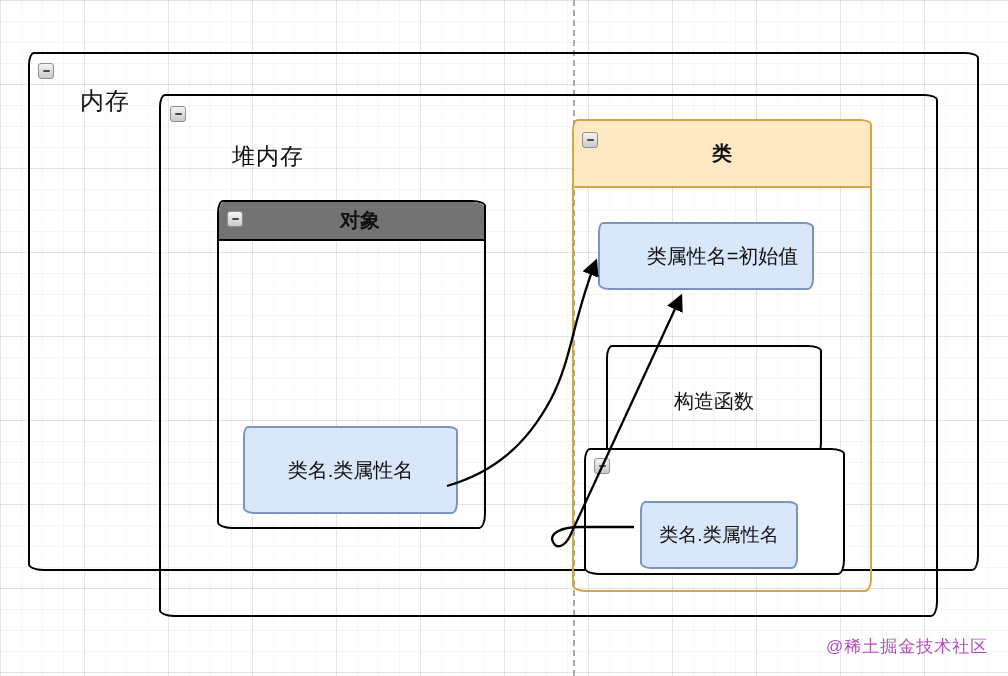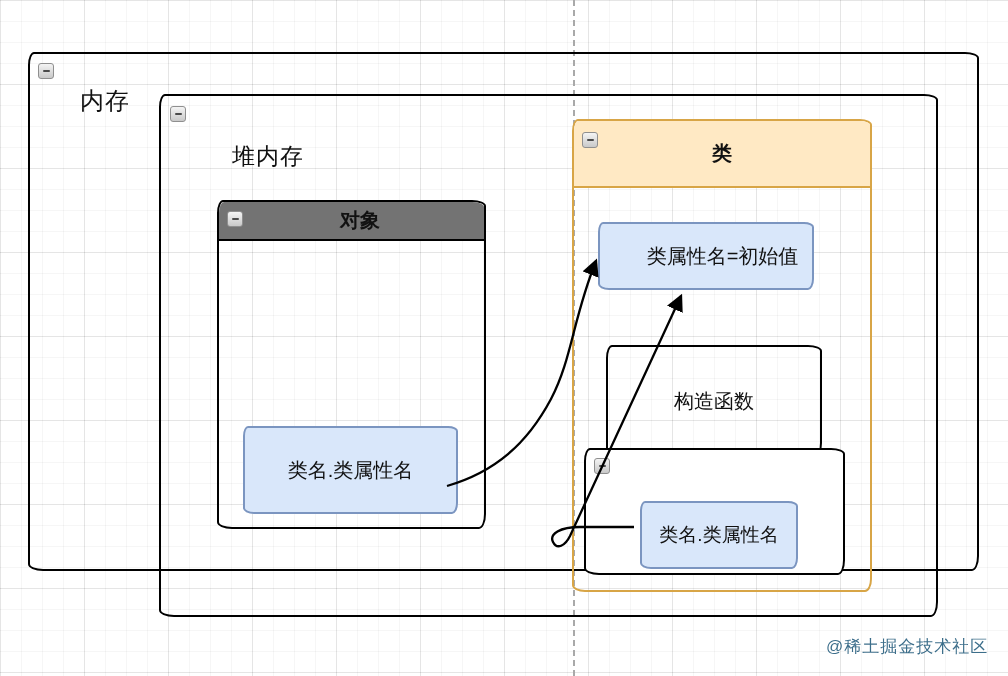--- a/index.html
+++ b/index.html
@@ -64,21 +64,21 @@
   .class-header{
     position:absolute;left:0;top:0;width:100%;height:67px;
     display:flex;flex-direction:column;align-items:center;justify-content:center;
     font-weight:bold;font-size:20px;line-height:1.35;text-align:center;
     background:#ffe9c4;border-bottom:2.5px solid #d8a546;
     border-radius:4px 10px 0 0 / 9px 4px 0 0;
     box-sizing:border-box;
   }
   .watermark{
     position:absolute;left:826px;top:635px;z-index:11;
-    font-size:17px;color:#0c4a6e;opacity:.8;letter-spacing:1px;white-space:nowrap;
+    font-size:17px;color:#a21caf;opacity:.8;letter-spacing:1px;white-space:nowrap;
   }
   svg.arrows{position:absolute;left:0;top:0;z-index:10;pointer-events:none;}
 </style>
 </head>
 <body>
 
 <div class="dashed-line"></div>
 
 <div class="abs sketch container" style="left:28px;top:52px;width:951px;height:519px;">
   <div class="collapse" style="left:8px;top:9px;">

